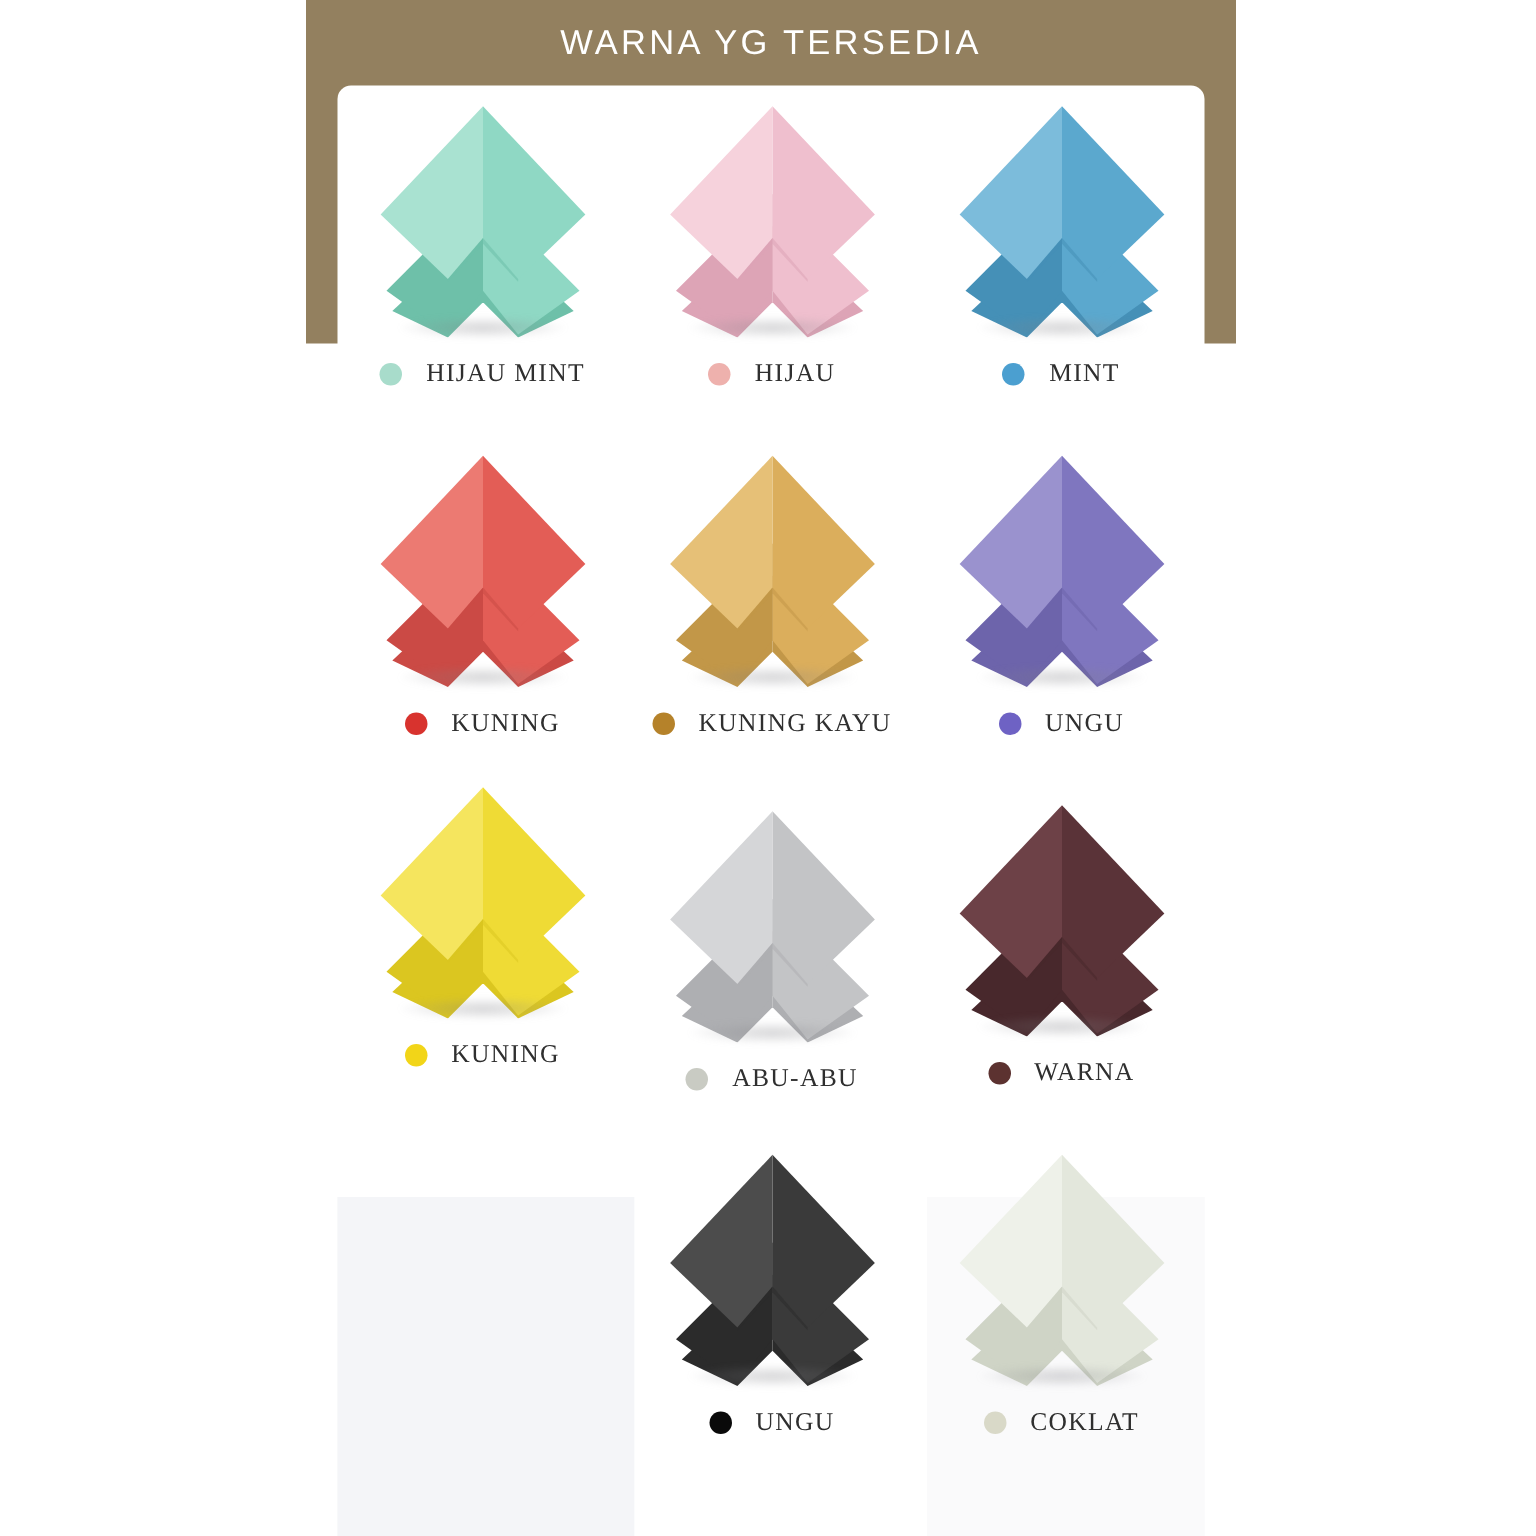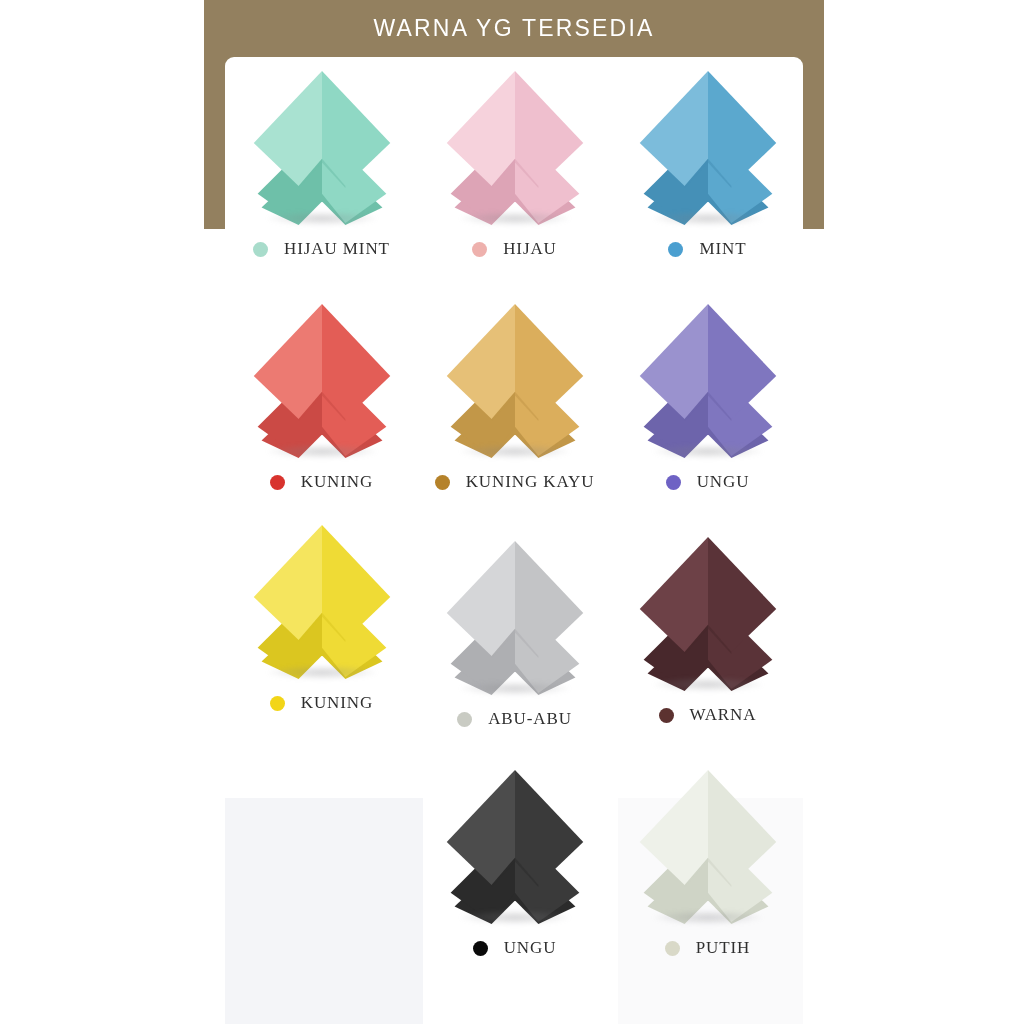--- a/index.html
+++ b/index.html
@@ -400,18 +400,18 @@
       <polygon points="80,6 150,80 104,124 80,96" fill="#e3e7dc"></polygon>
       <polygon points="80,6 10,80 56,124 80,96" fill="#eef1e9"></polygon>
       <polygon points="80,96 104,124 104,126 80,100" fill="#cfd4c6" opacity="0.55"></polygon>
       <polygon points="80,96 56,124 56,126 80,100" fill="#cfd4c6" opacity="0.35"></polygon>
     </g>
   </svg>
           <div class="shadow"></div>
         </div>
         <div class="label">
           <span class="dot" style="background: rgb(217, 217, 200);"></span>
-          <span class="label-text">PUTIH</span>
+          <span class="label-text">COKLAT</span>
         </div>
       </div>
     </div>
 
 </div>
 
 </body></html>

